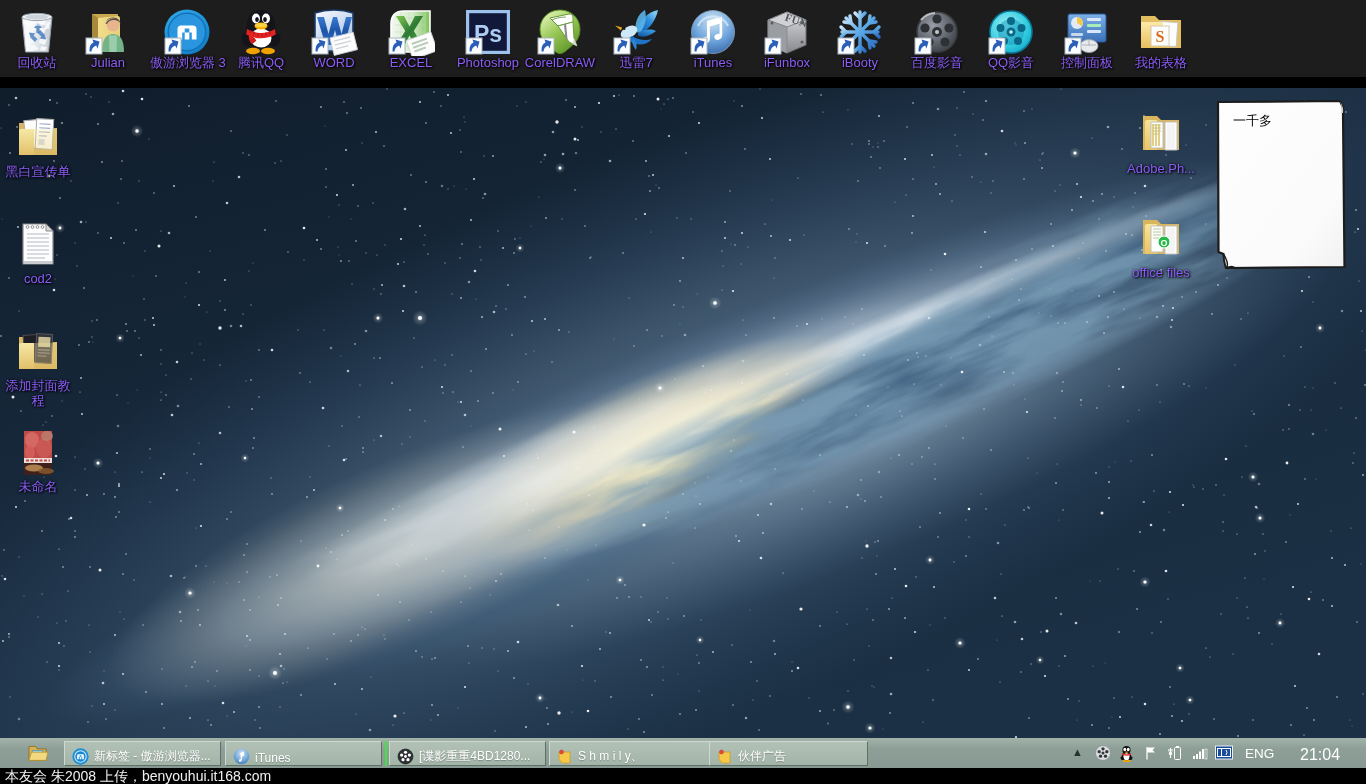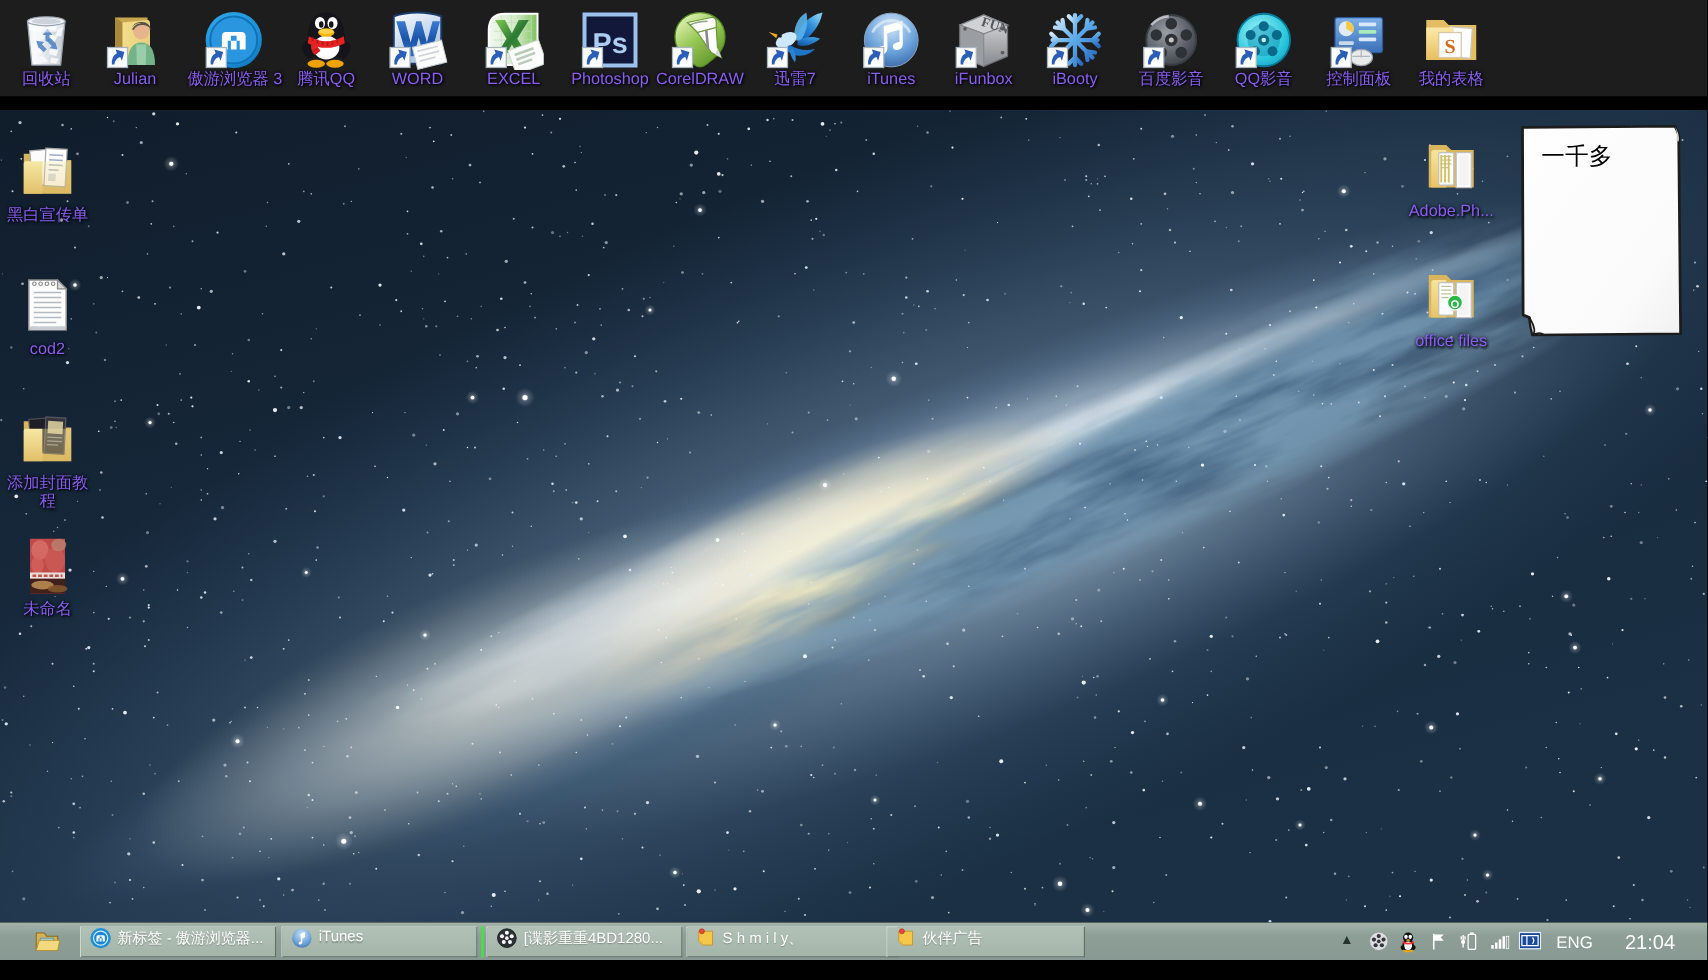--- a/index.html
+++ b/index.html
@@ -8,34 +8,34 @@
 #topbar { position:absolute; left:0; top:0; width:1366px; height:77px; background:#1d1d1d; }
 #wpwrap { position:absolute; left:0; top:88px; width:1366px; height:650px; }
 .dicon { position:absolute; width:74px; text-align:center; }
 .iimg { width:48px; height:48px; margin:0 auto; }
 .ilabel { margin-top:3px; font-size:13px; color:#8b5cf6; line-height:15px;
   text-shadow:1px 1px 2px #000, 0 0 3px #000; white-space:nowrap; }
 .itop { margin-top:0px; line-height:14px; }
 #taskbar { position:absolute; left:0; top:738px; width:1366px; height:30px;
   background:linear-gradient(#a3b3aa, #8d9f97 35%, #879992); }
 .tbtn { position:absolute; top:3px; height:25px; border-radius:1px; background:linear-gradient(#b2c1b6,#a3b4a9);
-  border:1px solid; border-color:#cdd8d0 #5f7066 #5f7066 #cdd8d0; display:flex; align-items:flex-start;
+  border:1px solid; border-color:#cdd8d0 #5f7066 #5f7066 #cdd8d0; display:flex; align-items:flex-end;
   padding-left:7px; overflow:hidden; }
 .tbi { display:inline-flex; margin-right:5px; }
 .tbt { font-size:12px; color:#fff; white-space:nowrap; text-shadow:0 1px 1px rgba(0,0,0,0.25); }
 .greenline { position:absolute; left:385px; top:3px; width:2px; height:25px; background:#3de83d; }
 #explorer { position:absolute; left:28px; top:6px; }
 .trayarrow { position:absolute; left:1072px; top:8px; font-size:11px; color:#26322c; }
 .trayic { position:absolute; top:7px; }
 .eng { position:absolute; left:1245px; top:8px; font-size:13.5px; color:#fff; }
 .clock { position:absolute; left:1300px; top:8px; font-size:16px; color:#fff; }
 #bottombar { position:absolute; left:0; top:768px; width:1366px; height:16px; background:#000; }
 #bottombar span { position:absolute; left:5px; top:0px; font-size:14px; color:#f0f0f0; }
 #note { position:absolute; left:1214px; top:99px; width:134px; height:176px; }
-#note span { position:absolute; left:19px; top:13px; font-size:19px; color:#000; }
+#note span { position:absolute; left:19px; top:13px; font-size:13px; color:#000; }
 </style></head>
 <body>
 <div id="stage">
   <div id="topbar"></div>
   <div id="wpwrap">
 <svg id="wp" width="1366" height="650" viewBox="0 0 1366 650">
 <defs>
 <linearGradient id="base" x1="0" y1="0" x2="0.55" y2="1">
   <stop offset="0" stop-color="#101d2b"></stop>
   <stop offset="0.5" stop-color="#17293c"></stop>
@@ -1941,12 +1941,15 @@
 <span class="trayic" style="left:1215px"><svg width="18" height="15" viewBox="0 0 36 30">
           <rect x="1" y="2" width="34" height="26" fill="#1a4a9a" stroke="#e8eef8" stroke-width="2"></rect>
           <rect x="5" y="7" width="26" height="16" fill="none" stroke="#fff" stroke-width="2"></rect>
           <path d="M13 7 L13 23" stroke="#fff" stroke-width="2"></path>
           <path d="M22 10 Q26 15 22 20" stroke="#fff" stroke-width="2" fill="none"></path>
         </svg></span>
 <span class="eng">ENG</span>
 <span class="clock">21:04</span>
 
   </div>
+  <div id="bottombar">
+      <span>本友会 朱2008 上传，benyouhui.it168.com</span>
+    </div>
 </div>
 </body></html>

